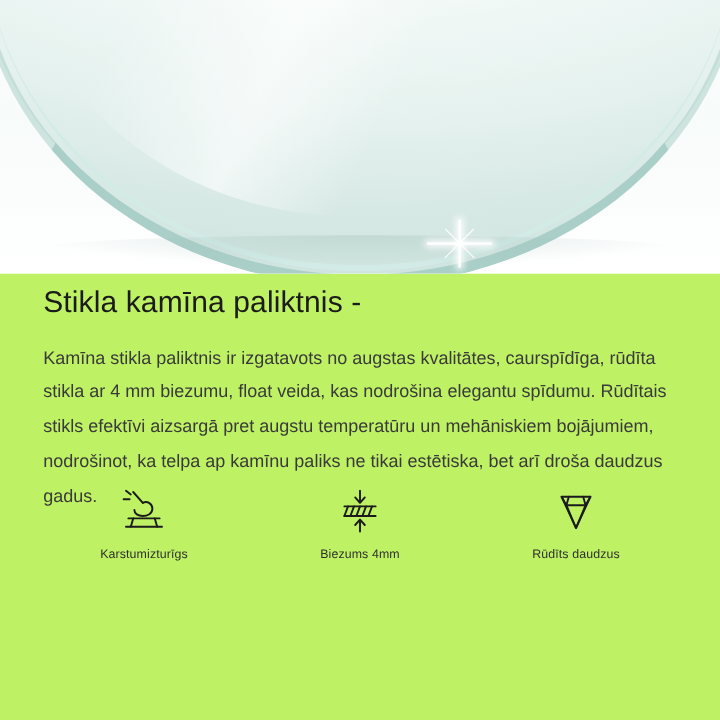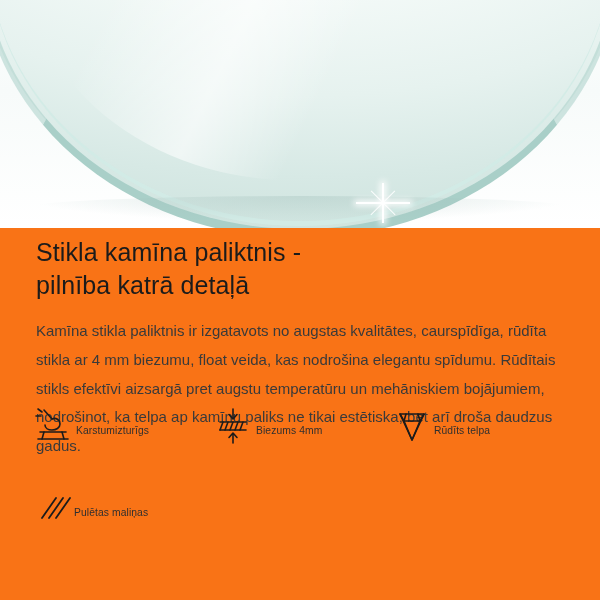--- a/index.html
+++ b/index.html
@@ -10,21 +10,21 @@
     width: 600px;
     height: 600px;
     background: #ffffff;
     font-family: "Liberation Sans", sans-serif;
     overflow: hidden;
   }
   .page {
     position: relative;
     width: 600px;
     height: 600px;
-    background: #f97316;
+    background: #bef264;
     overflow: hidden;
   }
 
   
   .hero {
     position: absolute;
     left: 0;
     top: 0;
     width: 600px;
     height: 228px;
@@ -158,21 +158,21 @@
     position: absolute;
     left: 30px;
     top: 404px;
     width: 540px;
     display: grid;
     grid-template-columns: repeat(3, 1fr);
     grid-row-gap: 38px;
   }
   .feature {
     display: flex;
-    flex-direction: row;
+    flex-direction: column;
     align-items: center;
     justify-content: flex-start;
   }
   .feature-icon {
     height: 44px;
     display: flex;
     align-items: center;
     justify-content: center;
   }
   .feature-label {
@@ -198,21 +198,20 @@
     <div class="glass-shadow"></div>
     <div class="sparkle">
       <div class="diag1"></div>
       <div class="diag2"></div>
     </div>
   </div>
 
   <div class="content">
     <h1 class="headline">
       <span>Stikla kamīna paliktnis -</span>
-      <span class="l2">pilnība katrā detaļā</span>
     </h1>
     <p class="body-text">Kamīna stikla paliktnis ir izgatavots no augstas kvalitātes, caurspīdīga, rūdīta stikla ar 4 mm biezumu, float veida, kas nodrošina elegantu spīdumu. Rūdītais stikls efektīvi aizsargā pret augstu temperatūru un mehāniskiem bojājumiem, nodrošinot, ka telpa ap kamīnu paliks ne tikai estētiska, bet arī droša daudzus gadus.</p>
   </div>
 
   <div class="features">
 
     <div class="feature">
       <div class="feature-icon">
         <svg width="46" height="40" viewBox="0 0 46 40" fill="none" stroke="#1b1b1b" stroke-width="1.6" stroke-linecap="round" stroke-linejoin="round">
           <path d="M14 4 L22 13"></path>
@@ -246,30 +245,19 @@
 
     <div class="feature">
       <div class="feature-icon">
         <svg width="44" height="40" viewBox="0 0 44 40" fill="none" stroke="#1b1b1b" stroke-width="1.6" stroke-linecap="round" stroke-linejoin="round">
           <path d="M10 8 L34 8 L22 34 Z"></path>
           <path d="M10 8 L14 15 L30 15 L34 8"></path>
           <path d="M14 15 L22 34 L30 15"></path>
           <path d="M16 8 L14 15 M28 8 L30 15"></path>
         </svg>
       </div>
-      <div class="feature-label">Rūdīts telpa</div>
-    </div>
-
-    <div class="feature">
-      <div class="feature-icon">
-        <svg width="44" height="40" viewBox="0 0 44 40" fill="none" stroke="#1b1b1b" stroke-width="1.8" stroke-linecap="round">
-          <path d="M12 30 L26 10"></path>
-          <path d="M19 30 L33 10"></path>
-          <path d="M26 30 L40 10"></path>
-          <path d="M5 30 L19 10" opacity="0"></path>
-        </svg>
-      </div>
-      <div class="feature-label">Pulētas maliņas</div>
-    </div>
+      <div class="feature-label">Rūdīts daudzus</div>
+    </div>
+
 
 
   </div>
 </div>
 
 </body></html>

